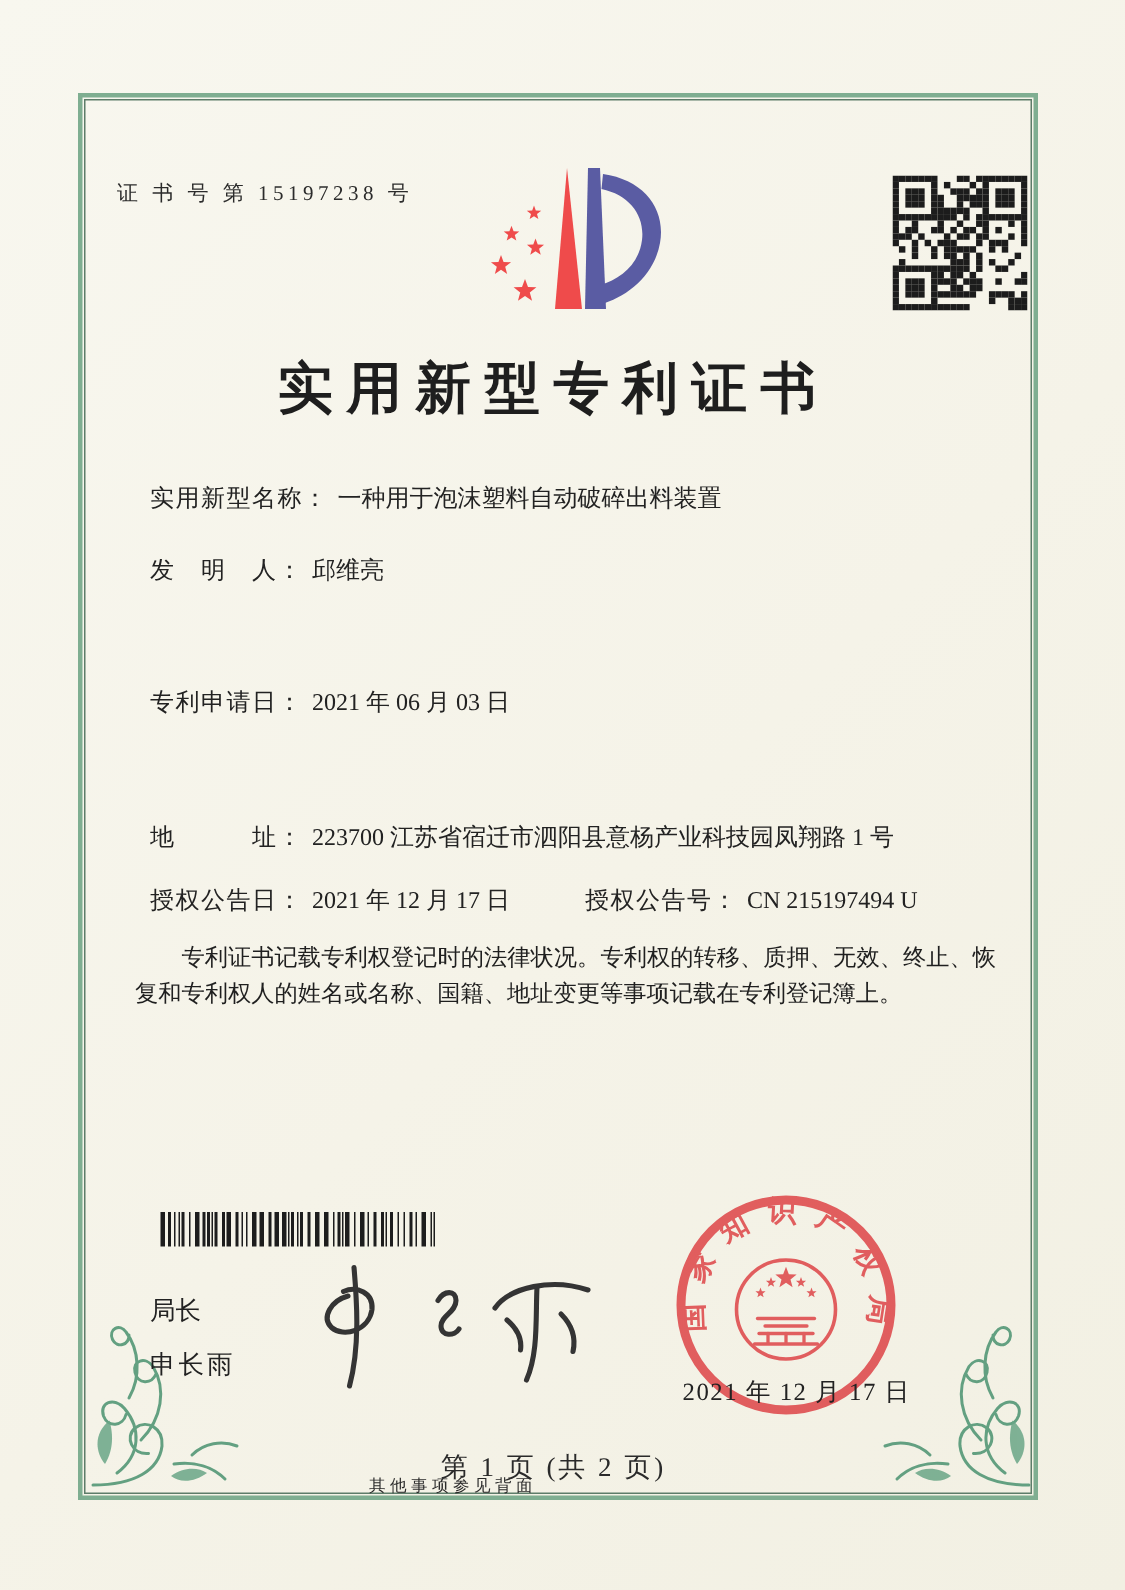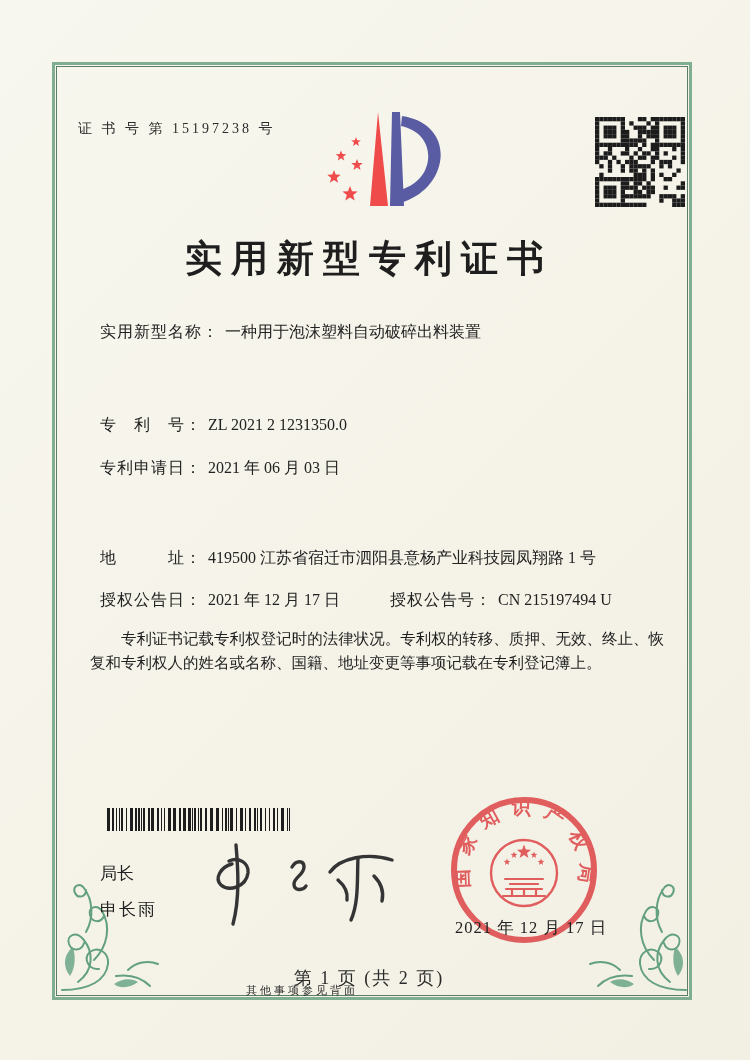--- a/index.html
+++ b/index.html
@@ -345,28 +345,28 @@
       <rect x="81.43" y="85.71" width="4.29" height="4.29" fill="#1c1c1c"></rect>
       <rect x="85.71" y="85.71" width="4.29" height="4.29" fill="#1c1c1c"></rect>
     </svg>
 
   <div class="title">实用新型专利证书</div>
 
   <div class="fields">
     <div class="frow r1">
       <span class="flabel">实用新型名称：</span><span class="fvalue">一种用于泡沫塑料自动破碎出料装置</span>
     </div>
-    <div class="frow r3">
-      <span class="flabel">专　利　号：</span><span class="fvalue">ZL 2021 2 1231350.0</span>
+    <div class="frow r2">
+      <span class="flabel">发　明　人：</span><span class="fvalue">邱维亮</span>
     </div>
     <div class="frow r4">
       <span class="flabel">专利申请日：</span><span class="fvalue">2021 年 06 月 03 日</span>
     </div>
     <div class="frow r6">
-      <span class="flabel">地　　　址：</span><span class="fvalue">419500 江苏省宿迁市泗阳县意杨产业科技园凤翔路 1 号</span>
+      <span class="flabel">地　　　址：</span><span class="fvalue">223700 江苏省宿迁市泗阳县意杨产业科技园凤翔路 1 号</span>
     </div>
     <div class="frow r7">
       <span class="flabel">授权公告日：</span><span class="fvalue">2021 年 12 月 17 日</span>
       <span class="grant-no"><span class="flabel">授权公告号：</span><span class="fvalue">CN 215197494 U</span></span>
     </div>
   </div>
 
   <div class="paras">
     <p>专利证书记载专利权登记时的法律状况。专利权的转移、质押、无效、终止、恢复和专利权人的姓名或名称、国籍、地址变更等事项记载在专利登记簿上。</p>
   </div>

